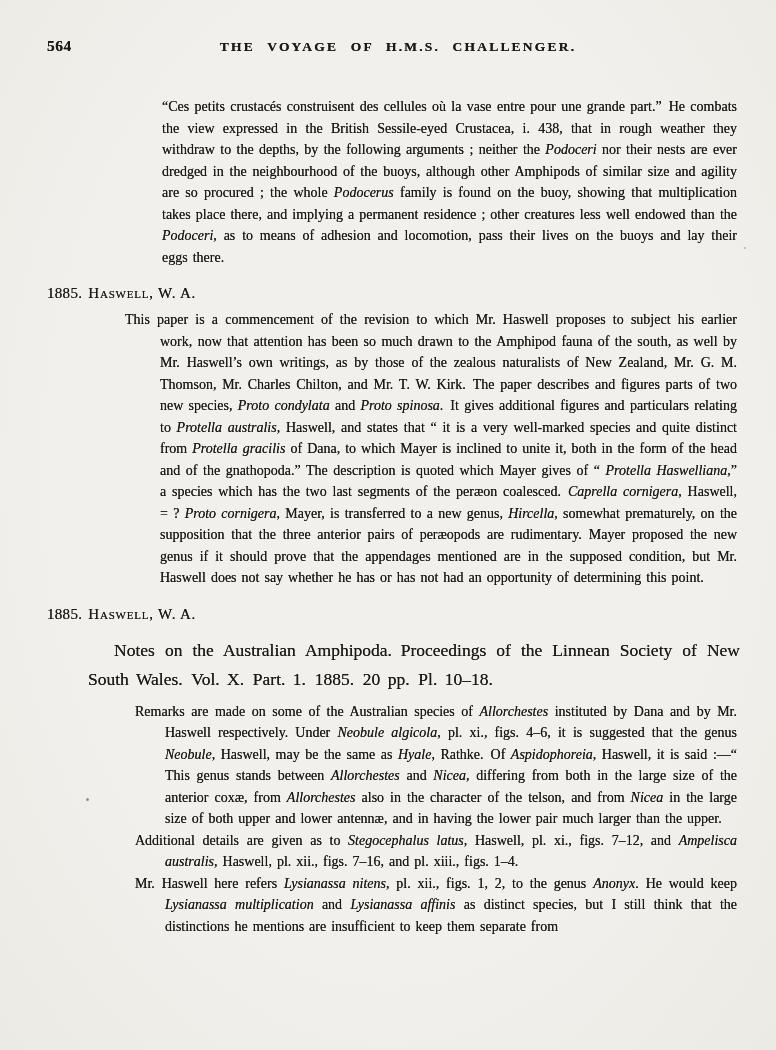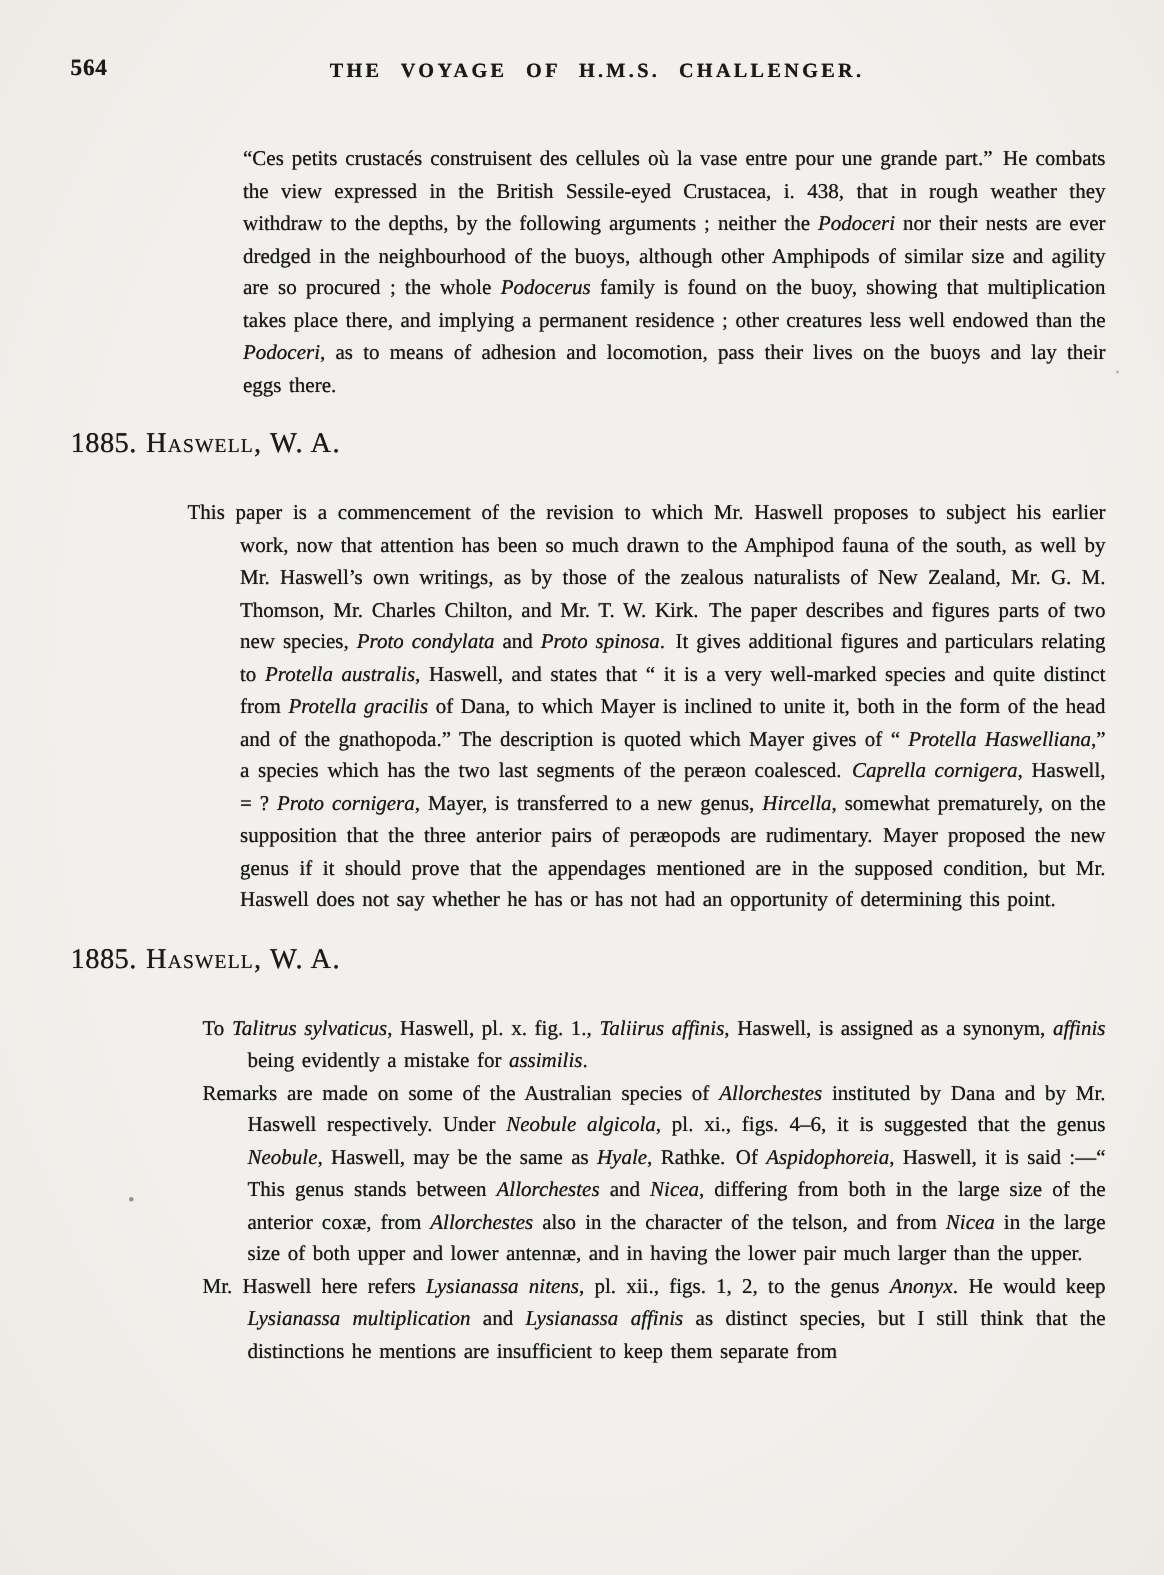--- a/index.html
+++ b/index.html
@@ -29,32 +29,32 @@
   .content { position: absolute; top: 82px; left: 0; right: 0; }
 
   .note-text {
     font-size: 14px; line-height: 21.5px;
     text-align: justify; word-spacing: 1.5px;
   }
   .intro-note { margin: 14px 39px 0 162px; }
 
   .entry-heading {
     margin: 17px 12px 0 47px;
-    font-size: 19px; letter-spacing: 0.3px;
+    font-size: 15px; letter-spacing: 0.3px;
   }
   .entry-author { font-variant: small-caps; letter-spacing: 0.8px; margin-left: 6px; }
 
   .entry-title {
     margin: 13px 36px 0 88px;
     text-indent: 26px;
     font-size: 17.5px; line-height: 29px;
     text-align: justify; word-spacing: 3px;
   }
 
-  .entry-notes { margin-top: 25px; }
+  .entry-notes { margin-top: 7px; }
   .entry-notes p { margin: 0 39px 0 160px; text-indent: -35px; }
   .entry-notes.second p { margin-left: 165px; margin-right: 39px; text-indent: -30px; }
 
   p { margin: 0; }
   i { font-style: italic; }
 
   .ink-speck {
     position: absolute; border-radius: 50%;
     background: #4a463f; opacity: 0.55;
   }
@@ -79,23 +79,24 @@
       </div>
       <div class="entry-notes note-text ink">
         <p><span>This paper is a commencement of the revision to which Mr. Haswell proposes to subject his earlier work, now that attention has been so much drawn to the Amphipod fauna of the south, as well by Mr. Haswell’s own writings, as by those of the zealous naturalists of New Zealand, Mr. G. M. Thomson, Mr. Charles Chilton, and Mr. T. W. Kirk. The paper describes and figures parts of two new species, </span><i>Proto condylata</i><span> and </span><i>Proto spinosa</i><span>. It gives additional figures and particulars relating to </span><i>Protella australis</i><span>, Haswell, and states that “ it is a very well-marked species and quite distinct from </span><i>Protella gracilis</i><span> of Dana, to which Mayer is inclined to unite it, both in the form of the head and of the gnathopoda.” The description is quoted which Mayer gives of “ </span><i>Protella Haswelliana</i><span>,” a species which has the two last segments of the peræon coalesced. </span><i>Caprella cornigera</i><span>, Haswell, = ? </span><i>Proto cornigera</i><span>, Mayer, is transferred to a new genus, </span><i>Hircella</i><span>, somewhat prematurely, on the supposition that the three anterior pairs of peræopods are rudimentary. Mayer proposed the new genus if it should prove that the appendages mentioned are in the supposed condition, but Mr. Haswell does not say whether he has or has not had an opportunity of determining this point.</span></p>
       </div>
     </section>
 
     <section>
       <div class="entry-heading ink">
         <span class="entry-year">1885.</span><span class="entry-author">Haswell, W. A.</span>
       </div>
+      <p class="entry-title ink"><span>Notes on the Australian Amphipoda. Proceedings of the Linnean Society of New South Wales. Vol. X. Part. 1. 1885. 20 pp. Pl. 10–18.</span></p>
       <div class="entry-notes second note-text ink">
-        <p><span>To </span><i>Talitrus sylvaticus</i><span>, Haswell, pl. x. fig. 1., </span><i>Taliirus affinis</i><span>, Haswell, is assigned as a synonym, </span><i>affinis</i><span> being evidently a mistake for </span><i>assimilis</i><span>.</span></p>
         <p><span>Remarks are made on some of the Australian species of </span><i>Allorchestes</i><span> instituted by Dana and by Mr. Haswell respectively. Under </span><i>Neobule algicola</i><span>, pl. xi., figs. 4–6, it is suggested that the genus </span><i>Neobule</i><span>, Haswell, may be the same as </span><i>Hyale</i><span>, Rathke. Of </span><i>Aspidophoreia</i><span>, Haswell, it is said :—“ This genus stands between </span><i>Allorchestes</i><span> and </span><i>Nicea</i><span>, differing from both in the large size of the anterior coxæ, from </span><i>Allorchestes</i><span> also in the character of the telson, and from </span><i>Nicea</i><span> in the large size of both upper and lower antennæ, and in having the lower pair much larger than the upper.</span></p>
+        <p><span>Additional details are given as to </span><i>Stegocephalus latus</i><span>, Haswell, pl. xi., figs. 7–12, and </span><i>Ampelisca australis</i><span>, Haswell, pl. xii., figs. 7–16, and pl. xiii., figs. 1–4.</span></p>
         <p><span>Mr. Haswell here refers </span><i>Lysianassa nitens</i><span>, pl. xii., figs. 1, 2, to the genus </span><i>Anonyx</i><span>. He would keep </span><i>Lysianassa multiplication</i><span> and </span><i>Lysianassa affinis</i><span> as distinct species, but I still think that the distinctions he mentions are insufficient to keep them separate from </span></p>
       </div>
     </section>
 
   </div>
 
   <span class="ink-speck speck-1"></span>
   <span class="ink-speck speck-2"></span>
 </div>
 

